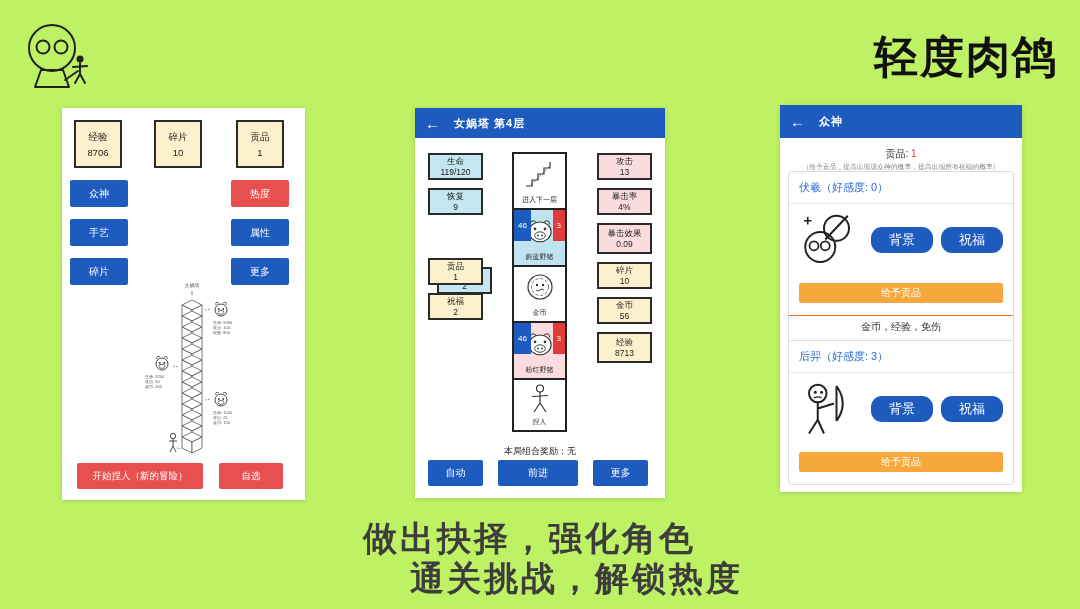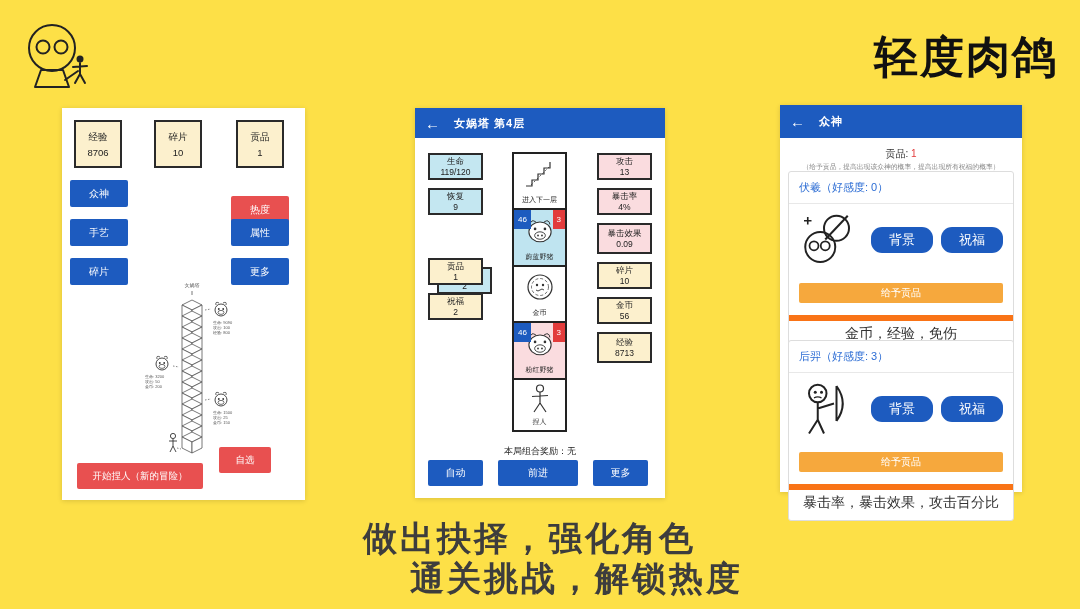--- a/index.html
+++ b/index.html
@@ -1,17 +1,17 @@
 <!DOCTYPE html>
 <html><head>
 <meta charset="utf-8">
 <style>
   html,body{margin:0;padding:0;background:#e9e9e7;}
   *{box-sizing:border-box;font-family:"Liberation Sans","DejaVu Sans",sans-serif;}
-  .stage{position:relative;width:1080px;height:609px;background:#fde047;overflow:hidden;margin:0 auto;}
+  .stage{position:relative;width:1080px;height:609px;background:#bef264;overflow:hidden;margin:0 auto;}
   .brand-title{position:absolute;top:28px;right:22px;font-size:44px;font-weight:bold;color:#111;letter-spacing:2px;}
   .logo{position:absolute;left:18px;top:16px;}
   .screen{position:absolute;background:#fff;box-shadow:0 1px 5px rgba(0,0,0,.14);}
   
   .scr-left{left:62px;top:108px;width:243px;height:392px;}
   .stat-box{position:absolute;width:48px;height:48px;background:#fcf0cd;border:2px solid #2a2a2a;
     display:flex;flex-direction:column;align-items:center;justify-content:center;gap:3px;
     font-size:9.5px;color:#222;text-align:center;}
   .btn{display:flex;align-items:center;justify-content:center;color:#fff;font-size:10px;
     border-radius:2px;cursor:pointer;}
@@ -31,38 +31,38 @@
   .mbox.c-blue{background:#c4e7f1;}
   .mbox.c-pink{background:#fadcdf;}
   .mbox.c-cream{background:#fcf0cd;}
   .path-col{position:absolute;left:97px;top:44px;width:55px;height:280px;border:2px solid #222;
     background:#fff;display:flex;flex-direction:column;}
   .cell{position:relative;border-bottom:2px solid #222;display:flex;flex-direction:column;
     align-items:center;justify-content:flex-end;overflow:hidden;}
   .cell:last-child{border-bottom:none;}
   .cell .cl{font-size:7px;color:#222;padding-bottom:3px;}
   .cell .art{flex:1;display:flex;align-items:center;justify-content:center;width:100%;}
-  .badge{position:absolute;top:0;font-size:8px;color:#fff;padding:5px 4px;line-height:1.2;}
+  .badge{position:absolute;top:0;font-size:8px;color:#fff;padding:11px 4px;line-height:1.2;}
   .badge.b-blue{left:0;background:#1d5bbf;}
   .badge.b-red{right:0;background:#e23b3b;}
   .combo-text{position:absolute;left:0;top:337px;width:100%;text-align:center;font-size:9px;color:#222;}
   .mid-btn{position:absolute;top:352px;height:26px;font-size:10px;}
   
   .scr-right{left:780px;top:105px;width:242px;height:387px;}
   .tribute-line{position:absolute;top:42px;width:100%;text-align:center;font-size:10px;color:#333;}
   .tribute-line .val{color:#e23b3b;}
   .hint-line{position:absolute;top:57px;width:100%;text-align:center;font-size:6.8px;color:#888;}
   .god-card{position:absolute;left:8px;width:226px;border:1px solid #ddd;border-radius:3px;background:#fff;}
   .god-title{padding:8px 10px;font-size:11px;color:#2b6cd4;border-bottom:1px solid #e8e8e8;}
   .god-row{display:flex;align-items:center;padding:8px 10px 4px 10px;gap:8px;}
   .god-row .spacer{flex:1;}
   .god-btn{width:62px;height:26px;font-size:13px;border-radius:11px;}
   .give-btn{margin:12px 10px;height:20px;background:#f6a83d;display:flex;align-items:center;justify-content:center;
     color:#fff;font-size:10px;border-radius:2px;cursor:pointer;}
-  .god-desc{text-align:center;font-size:14px;color:#333;padding:4px 0 8px 0;border-top:6px solid #f97316;}
+  .god-desc{text-align:center;font-size:10px;color:#333;padding:4px 0 8px 0;border-top:1px solid #f97316;}
   
   .caption-line{position:absolute;font-size:34px;font-weight:bold;color:#3d3d3d;letter-spacing:3px;}
   .cap1{left:363px;top:516px;}
   .cap2{left:410px;top:556px;}
   svg .ink{stroke:#222;fill:none;stroke-width:2;stroke-linecap:round;stroke-linejoin:round;}
 </style>
 </head>
 <body>
 
 <div class="stage">
@@ -87,21 +87,21 @@
     <div class="stat-box" style="left:92px;top:12px;">
       <span>碎片</span>
       <span>10</span>
     </div>
     <div class="stat-box" style="left:174px;top:12px;">
       <span>贡品</span>
       <span>1</span>
     </div>
 
     <div class="btn btn-blue menu-btn" style="left:8px;top:72px;">众神</div>
-    <div class="btn btn-red  menu-btn" style="left:169px;top:72px;margin-top:16px;">热度</div>
+    <div class="btn btn-red  menu-btn" style="left:169px;top:72px;">热度</div>
     <div class="btn btn-blue menu-btn" style="left:8px;top:111px;">手艺</div>
     <div class="btn btn-blue menu-btn" style="left:169px;top:111px;">属性</div>
     <div class="btn btn-blue menu-btn" style="left:8px;top:150px;">碎片</div>
     <div class="btn btn-blue menu-btn" style="left:169px;top:150px;">更多</div>
 
     <svg class="tower-svg" width="150" height="180" viewBox="0 0 150 180">
       <defs>
         <g id="cube">
           <polygon points="0,5 10,0 20,5 10,10" fill="#fff" stroke="#555" stroke-width="0.8"></polygon>
           <polygon points="0,5 10,10 10,21 0,16" fill="#fff" stroke="#555" stroke-width="0.8"></polygon>
@@ -146,21 +146,21 @@
       <text x="96" y="139" font-size="4" fill="#555">攻击: 25</text>
       <text x="96" y="144" font-size="4" fill="#555">金币: 150</text>
       <g>
         <circle cx="56" cy="156" r="2.6" fill="none" stroke="#333" stroke-width="0.9"></circle>
         <path d="M56 159 L56 166 M52 161 L60 161 M56 166 L53 172 M56 166 L59 172" stroke="#333" stroke-width="0.9" fill="none"></path>
         <path d="M60 168 L64 169" stroke="#555" stroke-width="0.7" stroke-dasharray="1.5,1.5"></path>
       </g>
     </svg>
 
     <div class="btn btn-red bottom-btn" style="left:15px;top:355px;width:126px;">开始捏人（新的冒险）</div>
-    <div class="btn btn-red bottom-btn" style="left:157px;top:339px;width:52px;">自选</div>
+    <div class="btn btn-red bottom-btn" style="left:157px;top:355px;width:64px;">自选</div>
   </div>
 
   <div class="screen scr-mid">
     <div class="appbar">
       <span class="back">←</span>
       <span class="ttl">女娲塔 第4层</span>
     </div>
 
     <div class="mbox c-blue" style="left:13px;top:45px;">
       <span>生命</span>
@@ -318,19 +318,18 @@
             <circle cx="18" cy="9" r="1.2" fill="#222"></circle>
           <path d="M12 13.5 Q15 12 18 13.5" fill="none" stroke="#222" stroke-width="1"></path>
           <path d="M15 17 L15 31 M15 31 L8 42 M15 31 L20 42 M15 22 L28 18" fill="none" stroke="#222" stroke-width="1.6"></path>
           <path d="M30 4 Q40 18 30 32 M30 4 L30 32" fill="none" stroke="#222" stroke-width="1.6"></path>
         </svg>
         <div class="spacer"></div>
         <div class="btn btn-blue god-btn">背景</div>
         <div class="btn btn-blue god-btn">祝福</div>
       </div>
       <div class="give-btn">给予贡品</div>
-      <div class="god-desc">暴击率，暴击效果，攻击百分比</div>
     </div>
   </div>
 
   <div class="caption-line cap2">通关挑战，解锁热度</div>
   <div class="caption-line cap1">做出抉择，强化角色</div>
 </div>
 
 </body></html>

